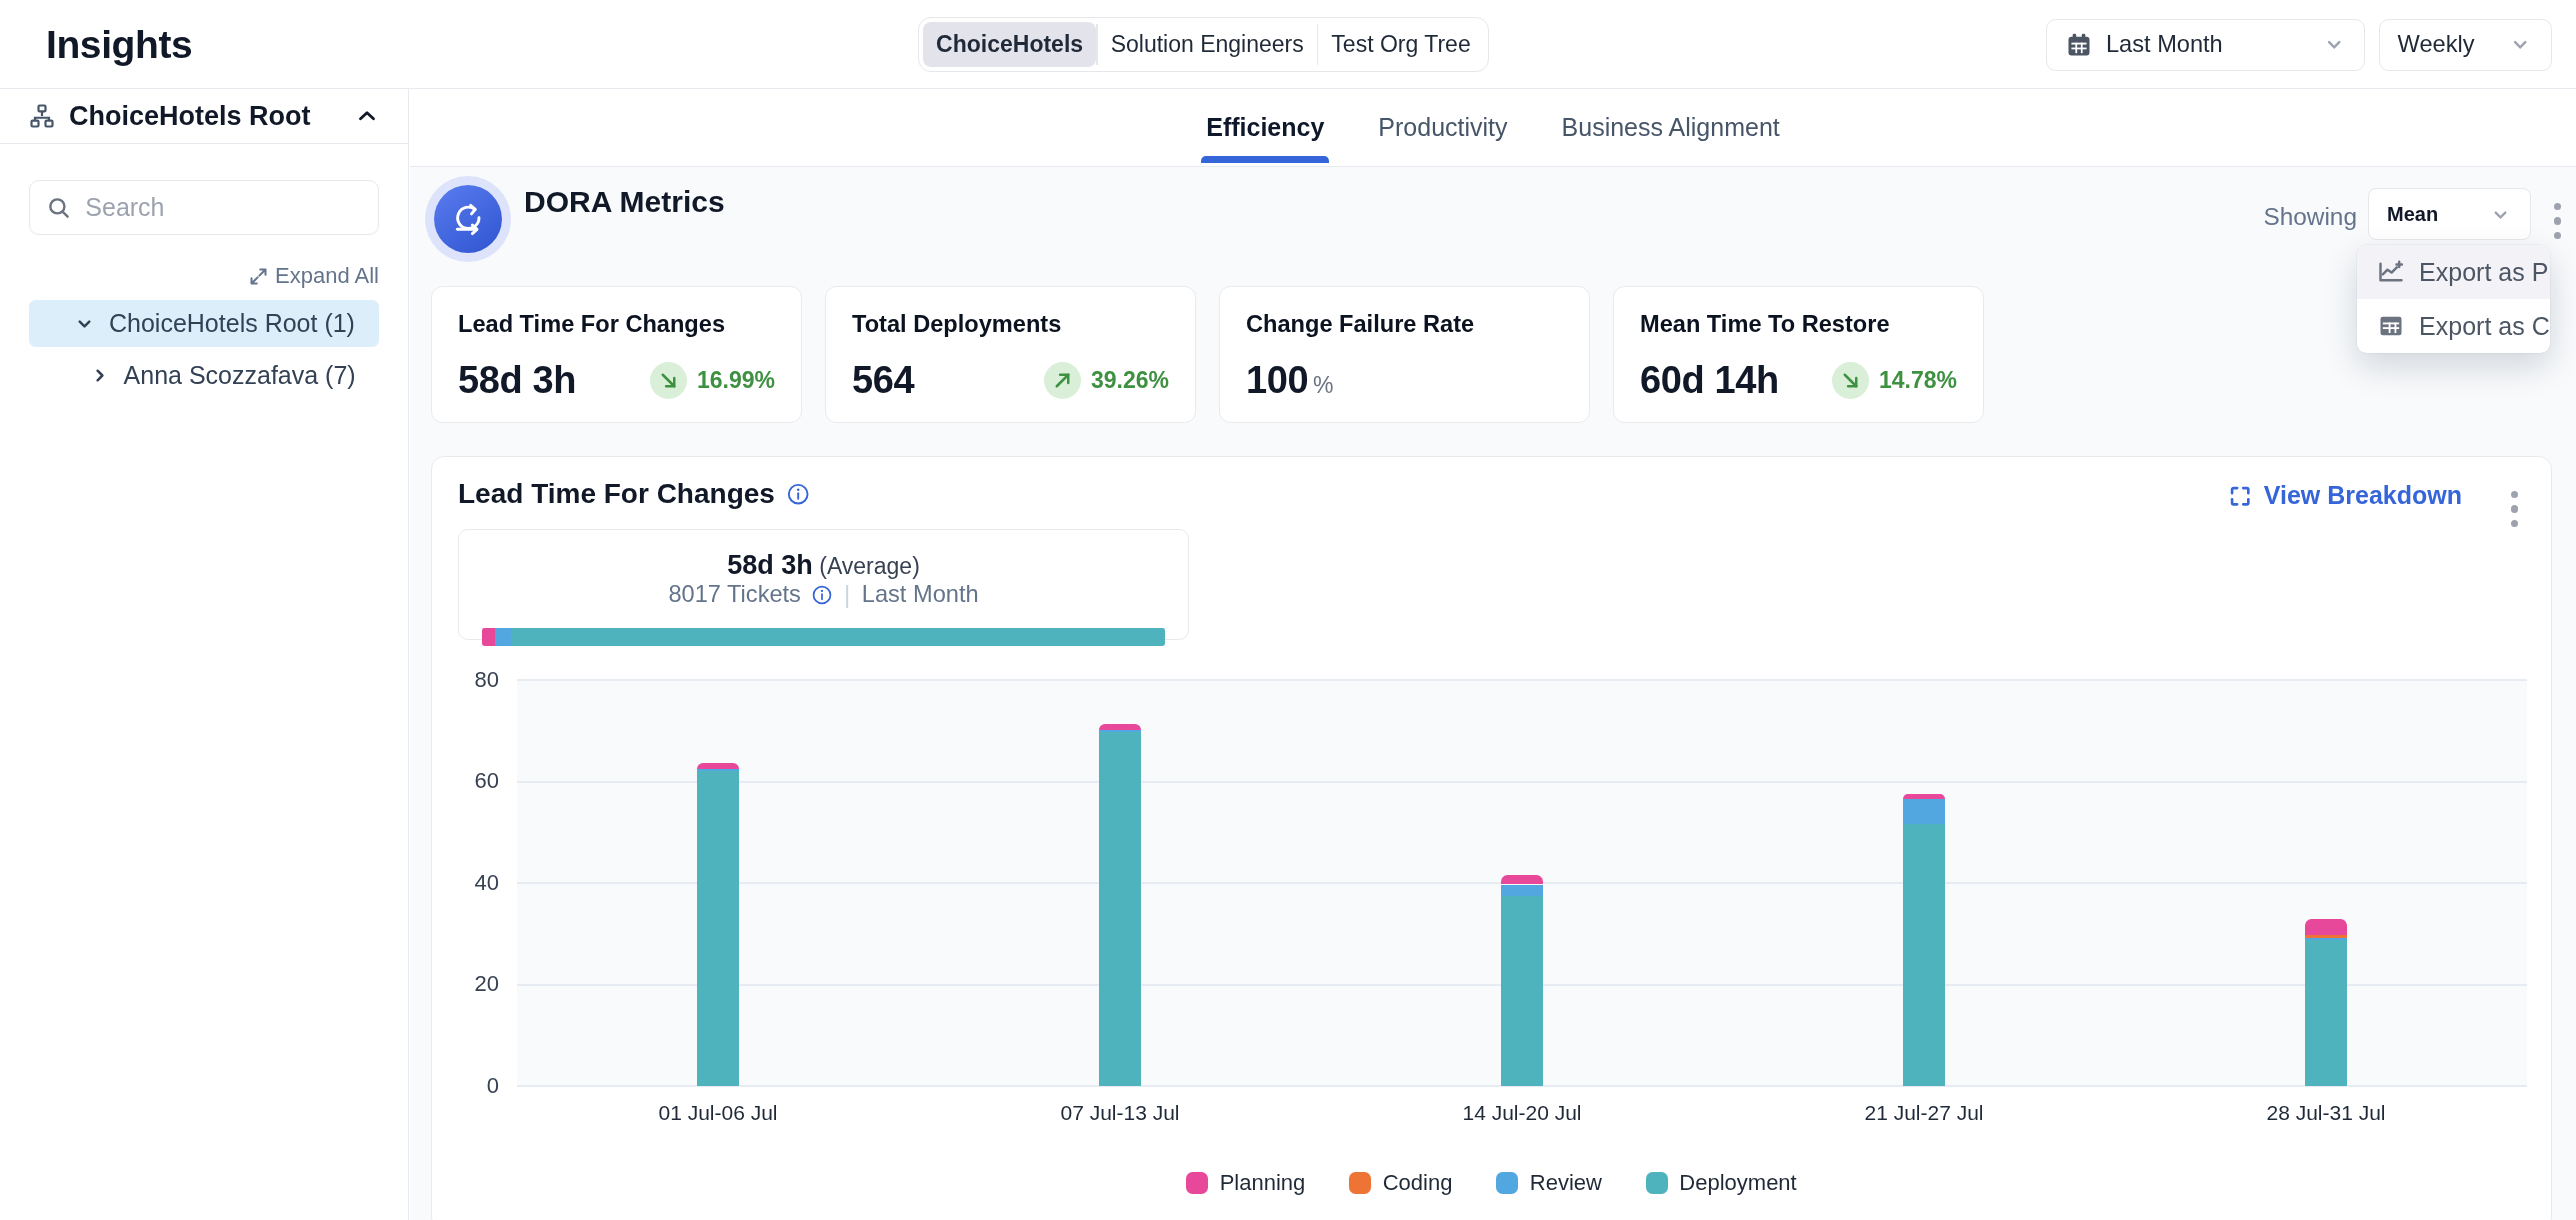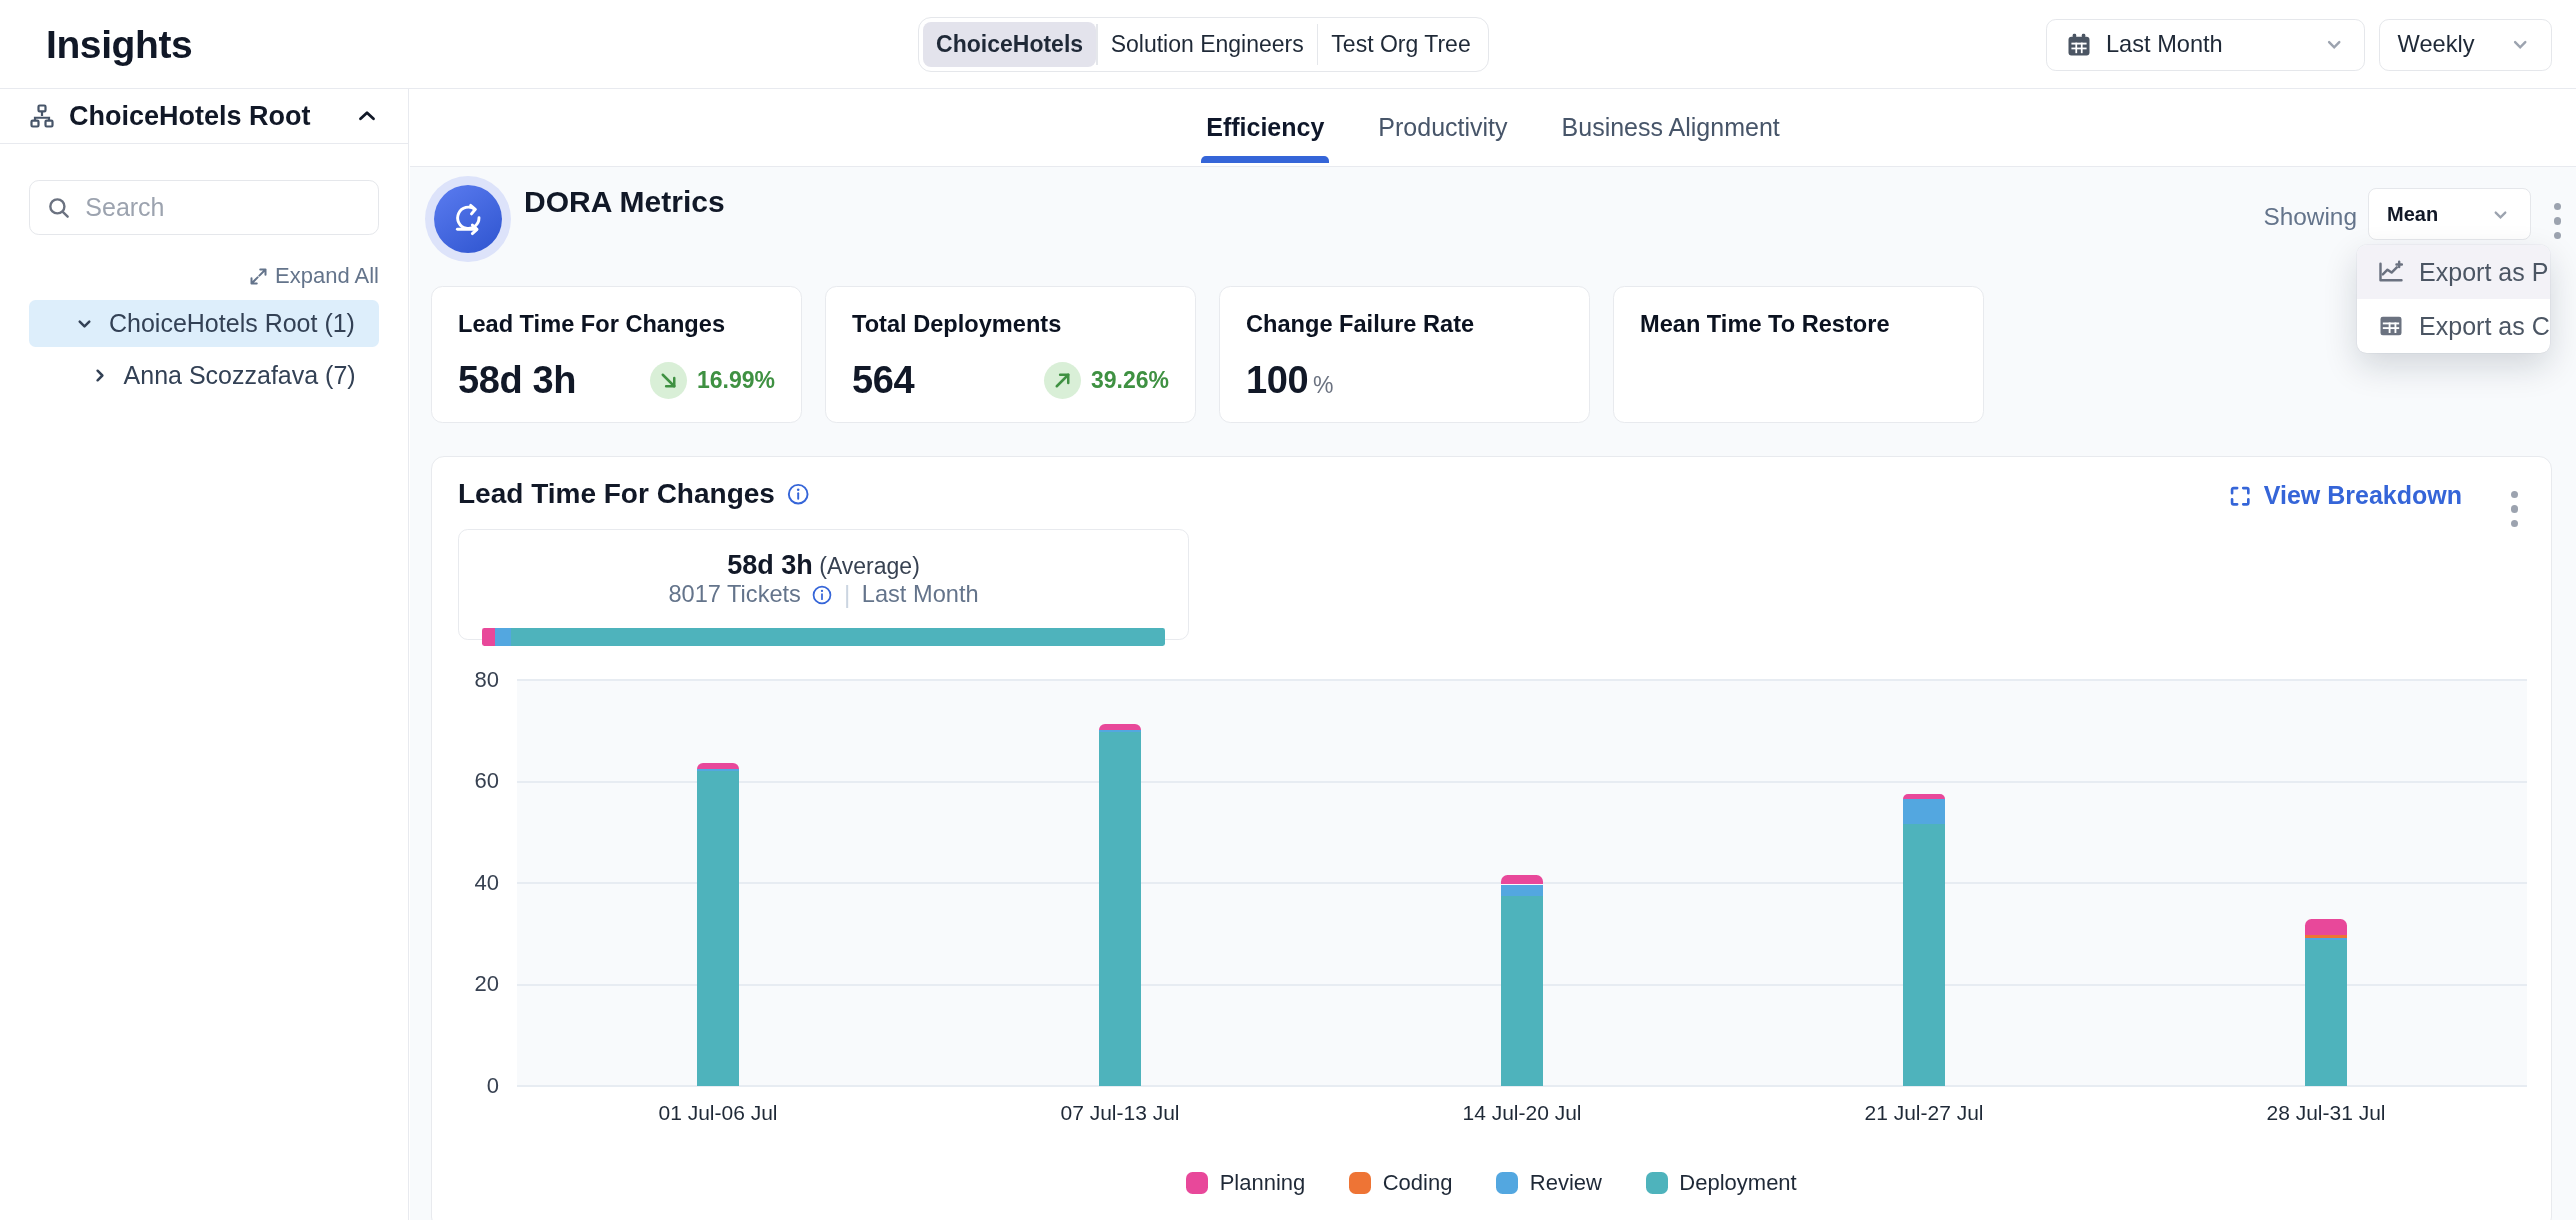--- a/index.html
+++ b/index.html
@@ -295,20 +295,32 @@
         </div>
       </div>
       <div class="mcard">
         <div class="t">Change Failure Rate</div>
         <div class="row">
           <div class="v">100<span class="unit">%</span></div>
         </div>
       </div>
       <div class="mcard">
         <div class="t">Mean Time To Restore</div>
+        <div class="row">
+          <div class="v">60d 14h</div>
+          <div class="badge">
+            <span class="circ">
+              <svg width="23" height="23" viewBox="0 0 24 24" fill="none" stroke="#3f9142" stroke-width="2.6" stroke-linecap="round" stroke-linejoin="round">
+                <path d="M6 6l12 12"></path>
+                <path d="M18 9.5V18H9.5"></path>
+              </svg>
+            </span>
+            <span class="pct">14.78%</span>
+          </div>
+        </div>
       </div>
     </div>
 
   <div class="ccard">
     <div class="ccard-title">
       <span>Lead Time For Changes</span>
       <span style="cursor:pointer">
         <svg width="24.4" height="24.4" viewBox="0 0 24 24" fill="none" stroke="#3565d8" stroke-width="1.9">
             <circle cx="12" cy="12" r="9.2"></circle>
             <path d="M12 11v5.5" stroke-linecap="round"></path>

